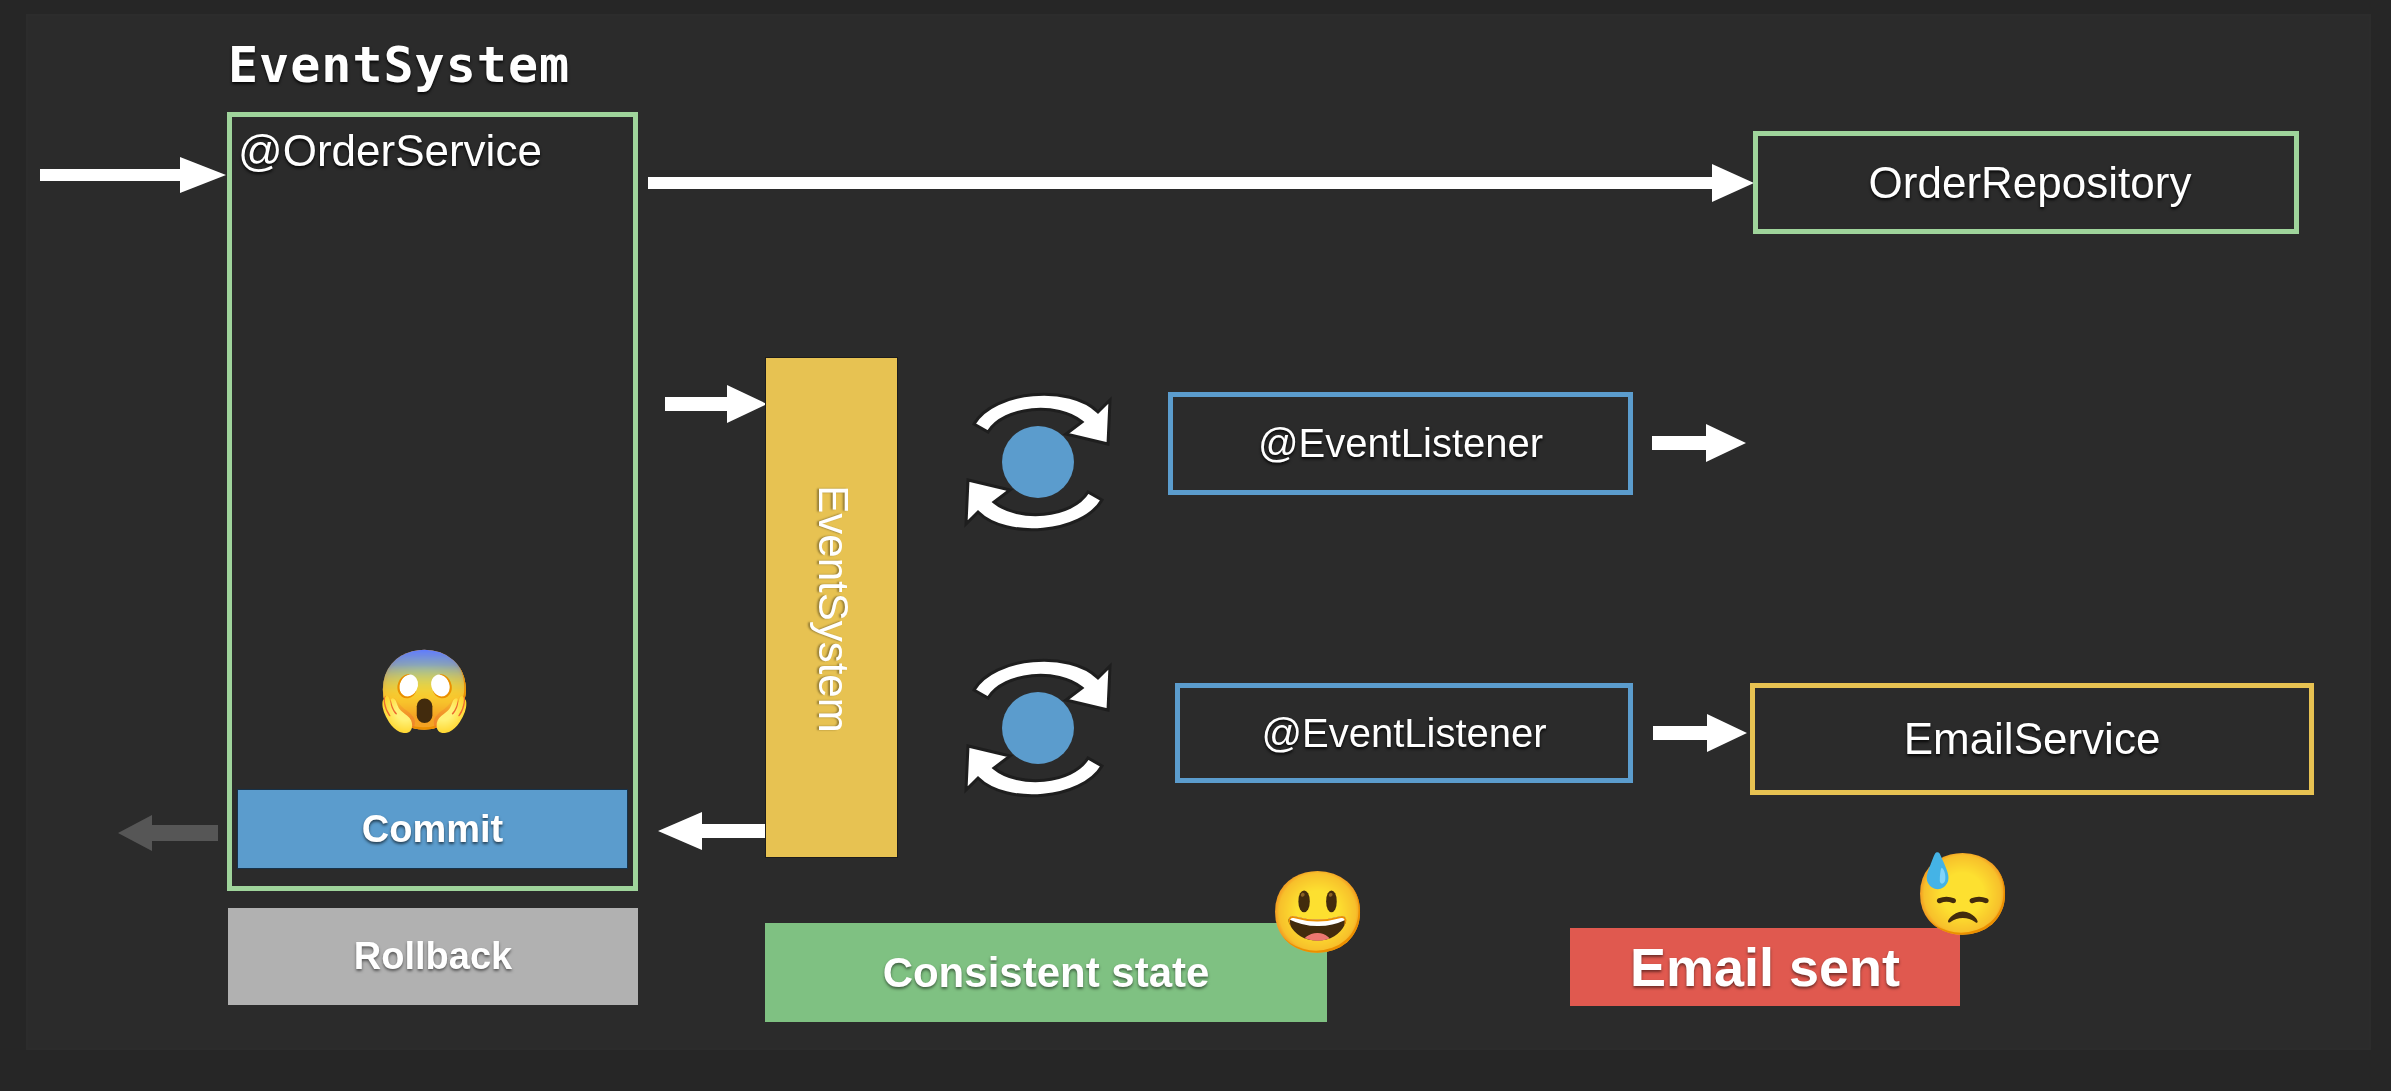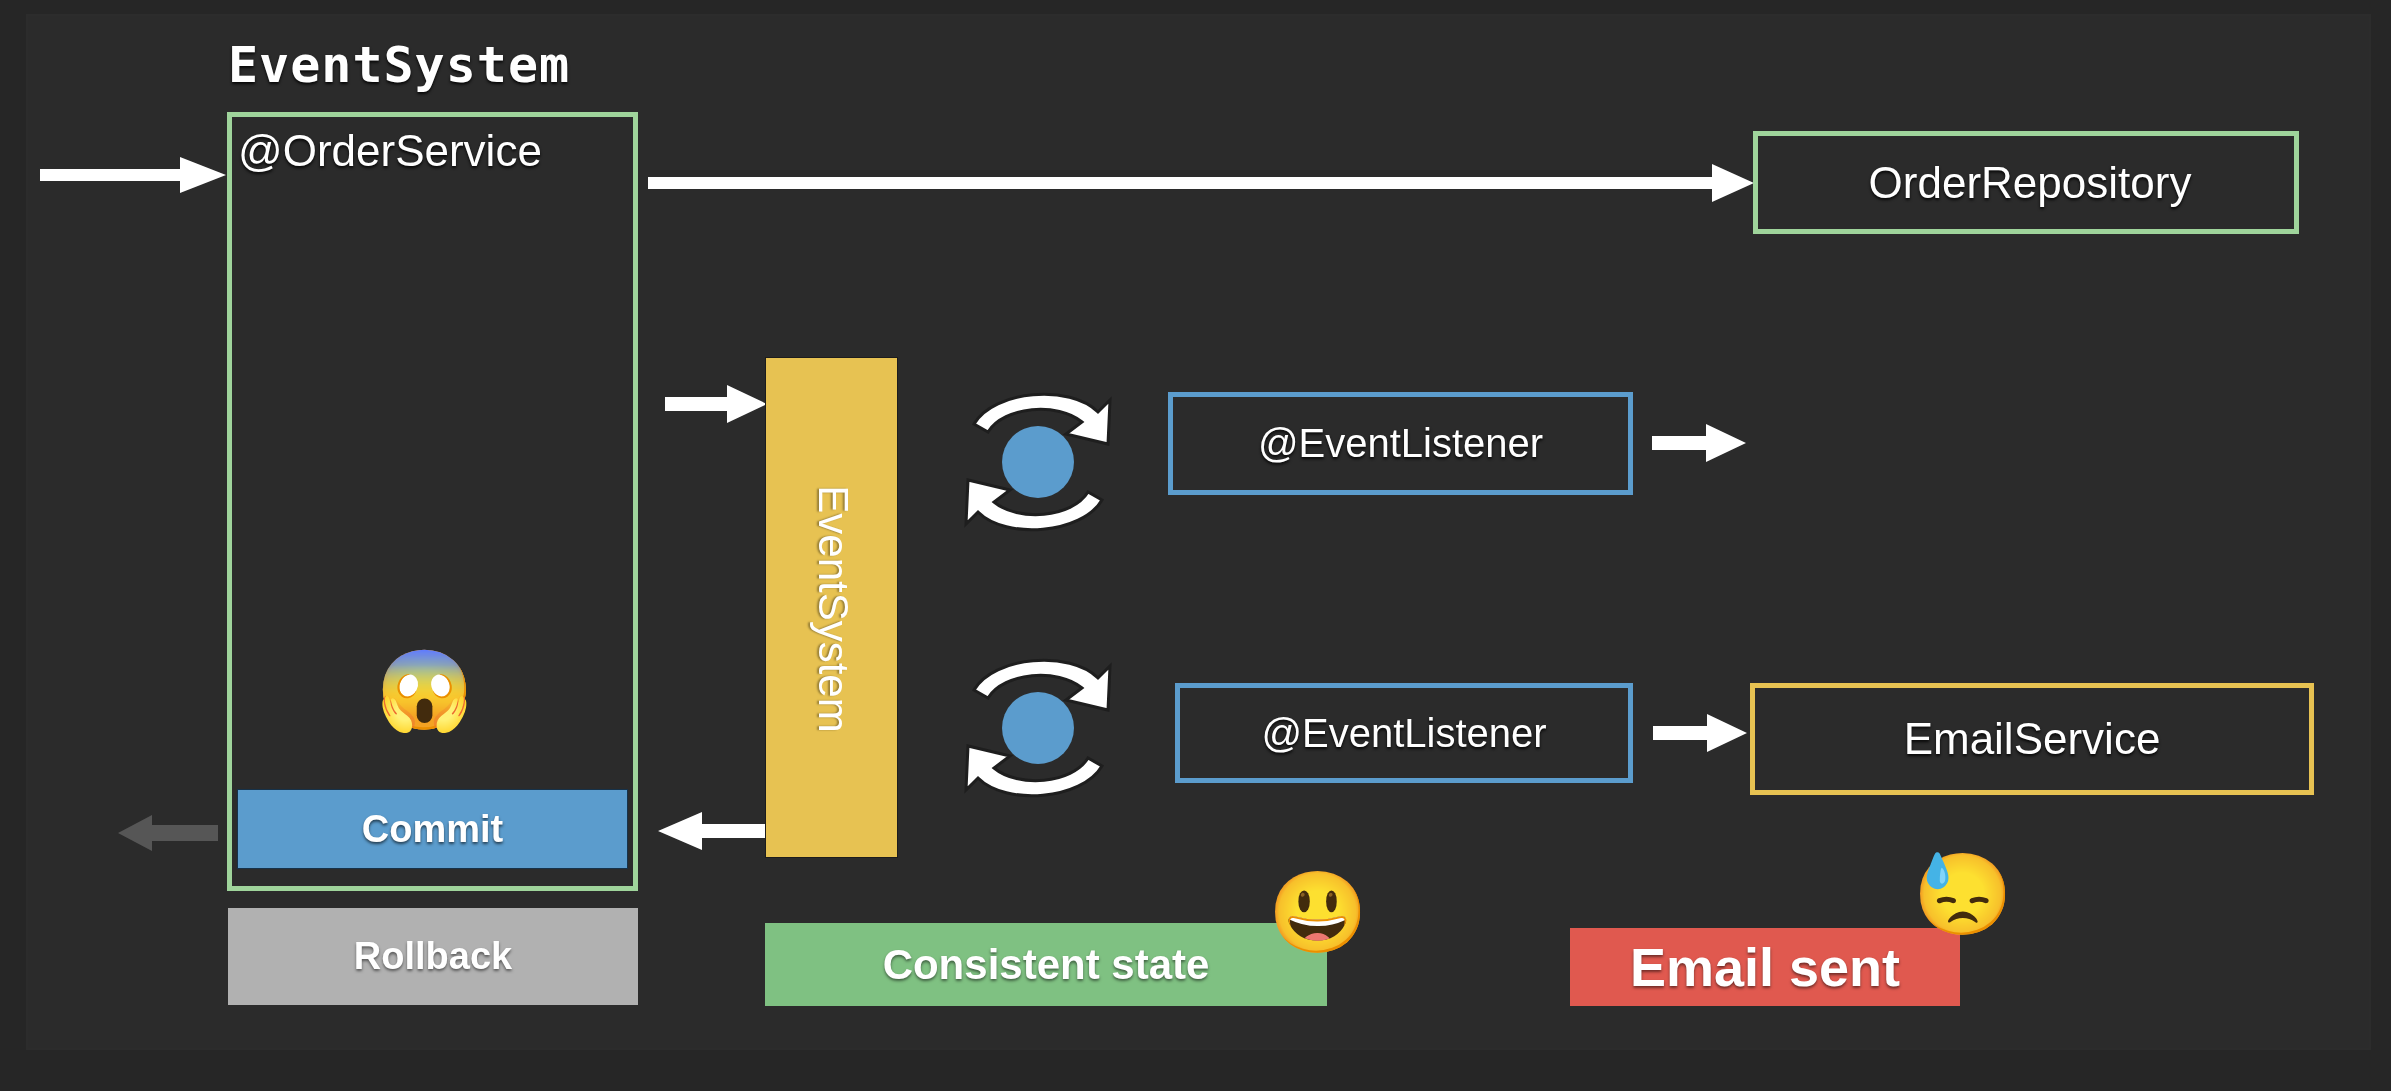--- a/index.html
+++ b/index.html
@@ -160,21 +160,21 @@
     left: 1750px; top: 683px; width: 564px; height: 112px;
     border: 5px solid #e7c252;
     background: #2b2b2b;
     font-size: 44px;
     color: #ffffff;
     text-shadow: 0 2px 3px rgba(0,0,0,0.85);
   }
 
   
   #consistent-state {
-    left: 765px; top: 923px; width: 562px; height: 83px;
+    left: 765px; top: 923px; width: 562px; height: 99px;
     background: #7fc182;
     font-size: 42px;
     font-weight: bold;
     color: #ffffff;
     text-shadow: 0 2px 3px rgba(0,0,0,0.5);
   }
   #email-sent {
     left: 1570px; top: 928px; width: 390px; height: 78px;
     background: #e0594f;
     font-size: 54px;

